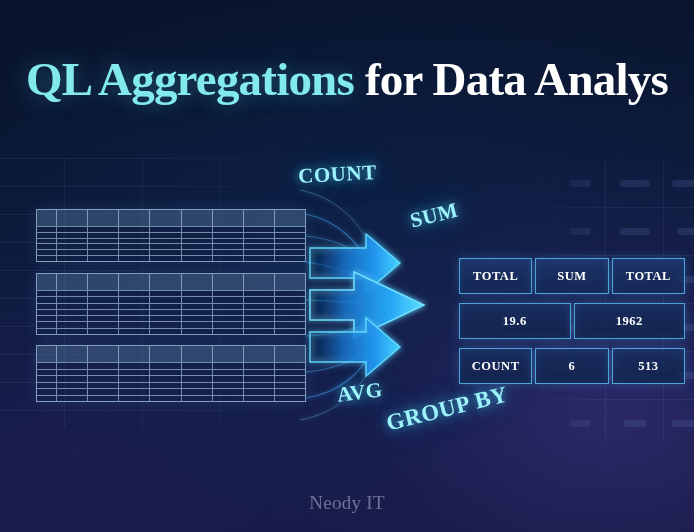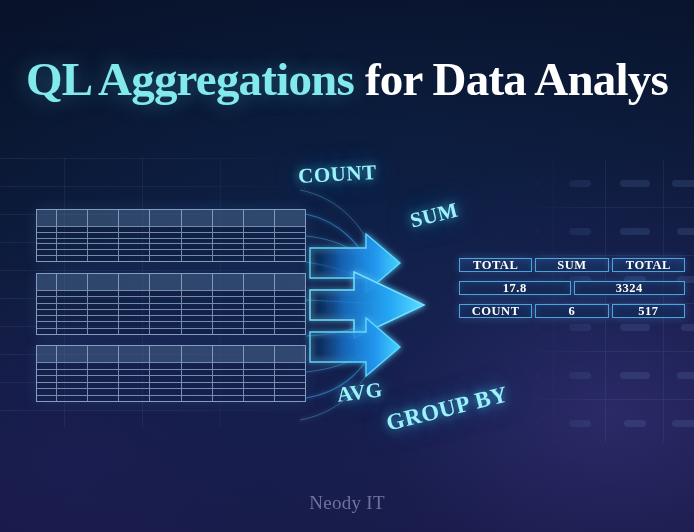--- a/index.html
+++ b/index.html
@@ -165,21 +165,21 @@
     position: absolute;
     left: 459px;
     top: 258px;
     width: 226px;
     display: flex;
     flex-direction: column;
     gap: 9px;
   }
   #result-table .rt-row {
     display: flex;
-    height: 14px;
+    height: 36px;
   }
   #result-table .rt-cell {
     flex: 1 1 0;
     border: 1px solid #4fa3d8;
     box-shadow: 0 0 9px rgba(70,155,220,0.35), inset 0 0 10px rgba(40,90,160,0.30);
     background: linear-gradient(180deg, rgba(24,48,96,0.80) 0%, rgba(18,34,74,0.86) 100%);
     display: flex;
     align-items: center;
     justify-content: center;
     color: #ffffff;
@@ -619,25 +619,25 @@
   <div class="kw" id="kw-avg">AVG</div>
   <div class="kw" id="kw-groupby">GROUP BY</div>
 
   <div id="result-table">
     <div class="rt-row is-header">
       <div class="rt-cell">TOTAL</div>
       <div class="rt-cell">SUM</div>
       <div class="rt-cell">TOTAL</div>
     </div>
     <div class="rt-row">
-      <div class="rt-cell">17.8</div>
-      <div class="rt-cell">3324</div>
+      <div class="rt-cell">19.6</div>
+      <div class="rt-cell">1962</div>
     </div>
     <div class="rt-row">
       <div class="rt-cell">COUNT</div>
       <div class="rt-cell">6</div>
-      <div class="rt-cell">517</div>
+      <div class="rt-cell">513</div>
     </div>
   </div>
 
   <div id="footer-brand">Neody IT</div>
 
 </div>
 
 </body></html>

